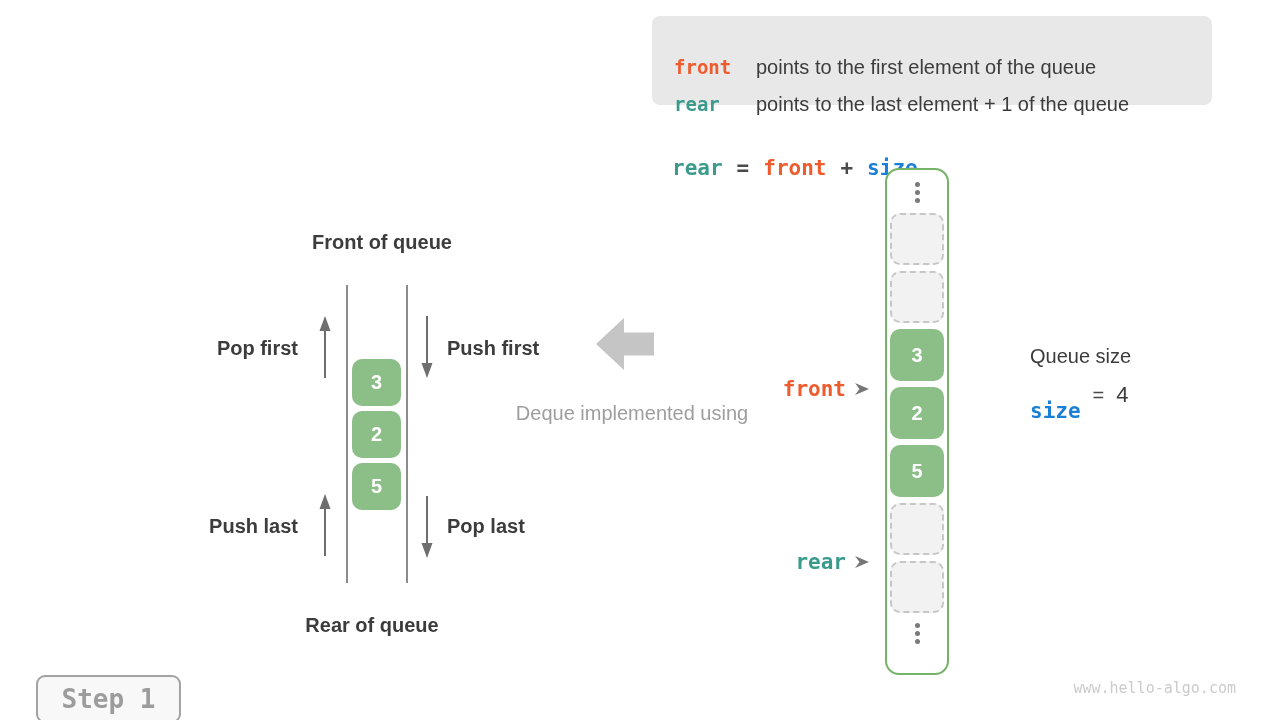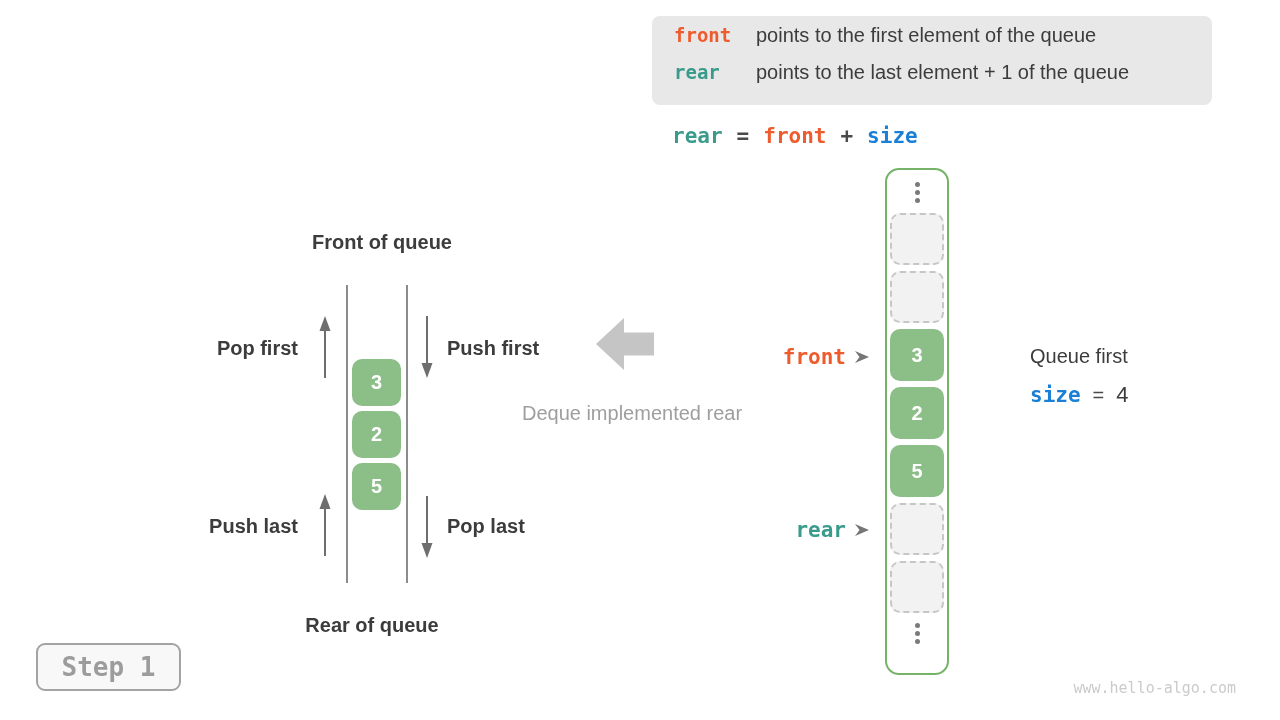--- a/index.html
+++ b/index.html
@@ -4,21 +4,21 @@
 <style>
   * { margin:0; padding:0; box-sizing:border-box; }
   html,body { width:1280px; height:720px; }
   body {
     position:relative;
     background:#ffffff;
     font-family:"Liberation Sans", sans-serif;
     color:#3c3c3c;
     overflow:hidden;
   }
-  .mono { font-family:"DejaVu Sans Mono", monospace; font-weight:bold; }
+  .mono { font-family:"DejaVu Sans Mono", monospace; font-weight:bold;margin-top:32px; }
   .abs { position:absolute; }
 
   
   #info-box {
     left:652px; top:16px; width:560px; height:89px;
     background:#e8e8e8; border-radius:8px;
     padding:8px 0 0 22px;
   }
   .info-line { display:flex; align-items:baseline; height:37px; font-size:20px; color:#3c3c3c; }
   .info-keyword { width:82px; font-size:19px; }
@@ -171,21 +171,21 @@
 </svg>
 <svg id="arrow-pop-last" class="abs" width="20" height="66">
   <line x1="10" y1="2" x2="10" y2="52" stroke="#6e6e6e" stroke-width="2"></line>
   <polygon points="10,64 4.5,49 15.5,49" fill="#6e6e6e"></polygon>
 </svg>
 
 <svg id="block-arrow" class="abs" width="58" height="52">
   <polygon points="0,26 28,0 28,14.5 58,14.5 58,37.5 28,37.5 28,52" fill="#c5c5c5"></polygon>
 </svg>
 <div id="caption" class="abs">
-  <div>Deque implemented rear</div>
+  <div>Deque implemented using</div>
 </div>
 
 <div id="array-container" class="abs">
   <div class="dots dots-top">
     <div class="dot"></div>
       <div class="dot"></div>
       <div class="dot"></div>
   </div>
   <div id="cells">
     <div class="cell empty"></div>
@@ -209,21 +209,21 @@
     <polygon points="1,1 15,7 1,13 5.5,7" fill="#767676"></polygon>
   </svg>
 </div>
 <div id="rear-pointer" class="abs pointer mono">
   <span>rear</span>
   <svg width="16" height="14">
     <polygon points="1,1 15,7 1,13 5.5,7" fill="#767676"></polygon>
   </svg>
 </div>
 
-<div id="queue-size-label" class="abs">Queue first</div>
+<div id="queue-size-label" class="abs">Queue size</div>
 <div id="queue-size-value" class="abs">
   <span class="mono v-size">size</span>
   <span class="v-op">=</span>
   <span class="v-num">4</span>
 </div>
 
 <div id="step-badge" class="abs mono">Step 1</div>
 <div id="watermark" class="abs">www.hello-algo.com</div>
 
 </body></html>

